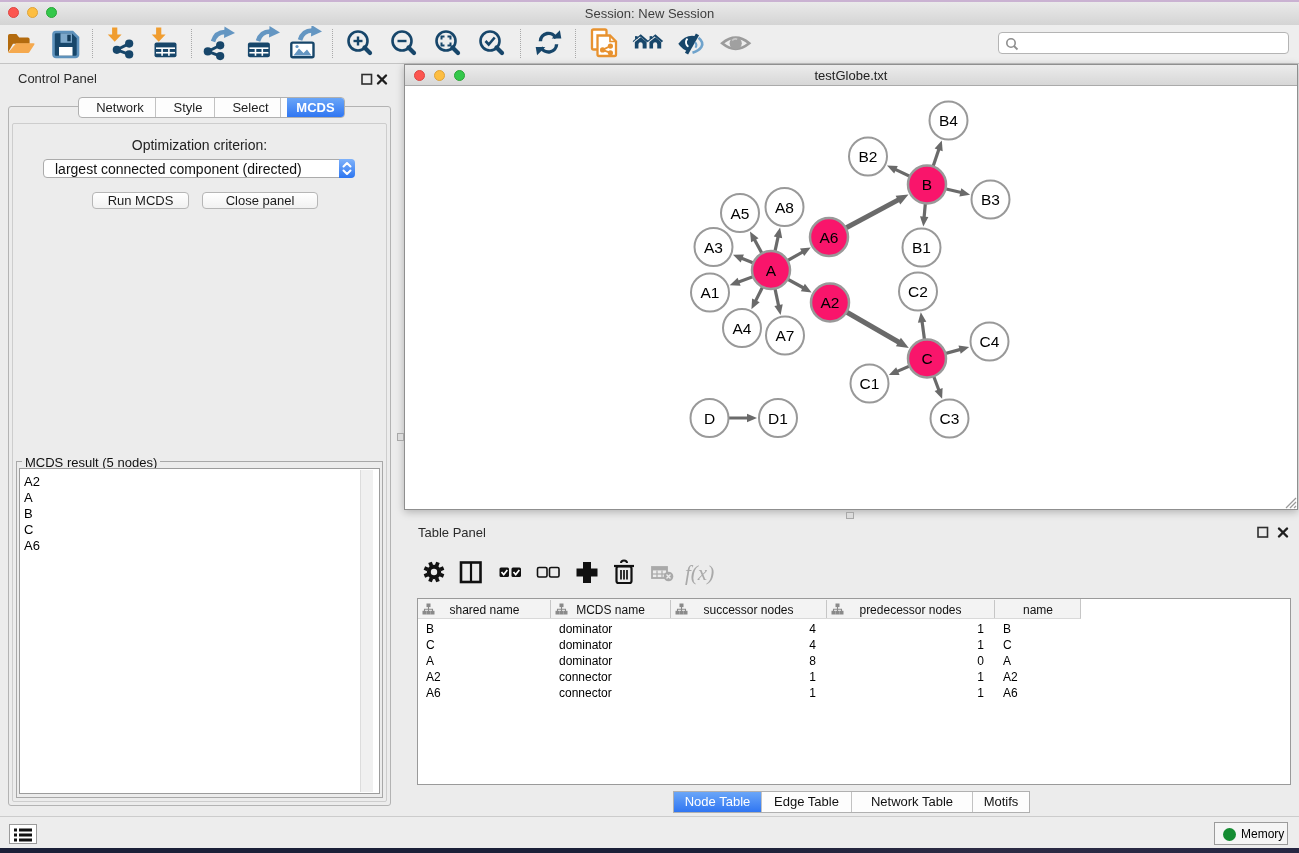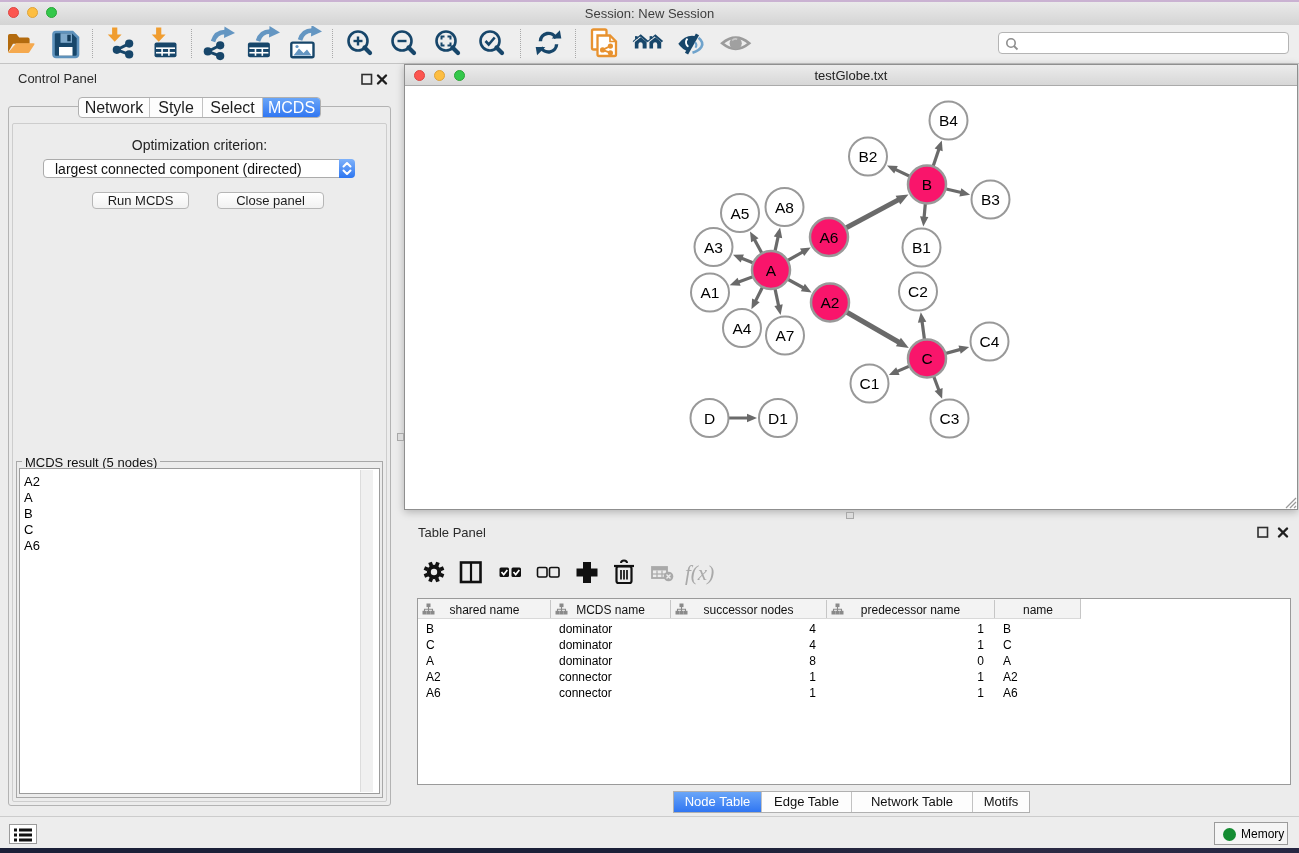--- a/index.html
+++ b/index.html
@@ -16,30 +16,30 @@
   #apptitle{left:0;top:4px;width:1299px;text-align:center;font-size:13px;color:#3e3e3e;}
   
   #toolbar{left:0;top:25px;width:1299px;height:38px;background:#eeeeee;border-bottom:1px solid #c4c4c4;}
   .tsep{top:4px;width:0px;height:29px;border-left:1px dotted #a9a9a9;}
   #searchbox{left:998px;top:7px;width:291px;height:22px;background:#ffffff;border:1px solid #b4b4b4;border-radius:4px;box-sizing:border-box;}
   
   #cp-title{left:18px;top:71px;}
   #cp-tabpane{left:8px;top:106px;width:383px;height:700px;border:1px solid #b3b3b3;border-radius:3px;box-sizing:border-box;background:#ececec;}
   #cp-inner{left:12px;top:123px;width:375px;height:679px;border:1px solid #cdcdcd;border-radius:2px;box-sizing:border-box;}
   #tabs{left:78px;top:97px;height:19px;border:1px solid #b0b0b0;border-radius:4px;background:#fdfdfd;display:flex;overflow:hidden;box-sizing:content-box;}
-  .tab{height:19px;line-height:19px;text-align:center;font-size:16px;color:#1e1e1e;border-right:1px solid #c2c2c2;box-sizing:border-box;}
-  .tab:last-child{border-right:none;}
+  .tab{height:19px;line-height:19px;text-align:center;font-size:13px;color:#1e1e1e;border-right:1px solid #c2c2c2;box-sizing:border-box;margin-left:6px;}
+  .tab:last-child{border-right:none;font-weight:bold;}
   .tabsel{background:linear-gradient(#6aa6f8,#3076f2);color:#ffffff;}
   #optlabel{left:8px;top:137px;width:383px;text-align:center;font-size:14px;color:#222;}
   #combo{left:43px;top:159px;width:311px;height:19px;background:#ffffff;border:1px solid #ababab;border-radius:4px;box-sizing:border-box;}
   #combo-text{left:11px;top:1px;font-size:14px;color:#111;}
   #combo-btn{left:295px;top:-1px;width:16px;height:19px;background:linear-gradient(#7fb2fa,#2d76f1);border-radius:0 4px 4px 0;}
   .btn{height:17px;line-height:16px;background:linear-gradient(#ffffff,#f1f1f1);border:1px solid #b6b6b6;border-radius:4px;text-align:center;font-size:13px;color:#1c1c1c;box-sizing:border-box;}
   #btn-run{left:92px;top:192px;width:97px;}
-  #btn-close{left:217px;top:192px;width:107px;}
+  #btn-close{left:202px;top:192px;width:116px;}
   #mcds-group{left:16px;top:461px;width:367px;height:337px;border:1px solid #a8a8a8;box-sizing:border-box;}
   #mcds-label{left:22px;top:455px;background:#ececec;padding:0 3px;font-size:13px;color:#111;}
   #mcds-list{left:19px;top:468px;width:361px;height:326px;background:#ffffff;border:1px solid #9c9c9c;box-sizing:border-box;}
   #mcds-items{left:4px;top:5px;font-size:13px;line-height:16px;color:#000;}
   #mcds-scroll{right:6px;top:1px;width:12px;height:322px;background:#f0f0f0;border-left:1px solid #dcdcdc;}
   
   #netwin{left:404px;top:64px;width:894px;height:446px;background:#ffffff;border:1px solid #8f8f8f;box-sizing:border-box;box-shadow:0 2px 8px rgba(0,0,0,0.25);}
   #nw-titlebar{left:0;top:0;width:892px;height:21px;background:linear-gradient(#ececec,#d7d7d7);border-bottom:1px solid #aaaaaa;box-sizing:border-box;}
   .tl2{width:11px;height:11px;border-radius:50%;top:5px;box-sizing:border-box;}
   #nw-red{left:9px;background:#fc5650;border:1px solid #dd4643;}
@@ -383,21 +383,21 @@
       <rect x="8.5" y="7.8" width="4" height="3.7" fill="#8a8a8a"></rect>
     </svg>
     <div class="abs" style="top:3.5px;left:250.5px;width:160px;text-align:center;font-size:12px;color:#111;">successor nodes</div>
     <svg class="abs" style="left:413px;top:4px;" width="13" height="12" viewBox="0 0 13 12">
       <rect x="4.5" y="0.5" width="4" height="3.6" fill="#8a8a8a"></rect>
       <path d="M6.5 4 v2.2 M2.5 8 v-1.8 h8 v1.8 M6.5 8 v-2" fill="none" stroke="#8a8a8a" stroke-width="1.1"></path>
       <rect x="0.5" y="7.8" width="4" height="3.7" fill="#8a8a8a"></rect>
       <rect x="4.5" y="7.8" width="4" height="3.7" fill="#8a8a8a"></rect>
       <rect x="8.5" y="7.8" width="4" height="3.7" fill="#8a8a8a"></rect>
     </svg>
-    <div class="abs" style="top:3.5px;left:412.5px;width:160px;text-align:center;font-size:12px;color:#111;">predecessor name</div>
+    <div class="abs" style="top:3.5px;left:412.5px;width:160px;text-align:center;font-size:12px;color:#111;">predecessor nodes</div>
     <div class="abs" style="top:3.5px;left:540.0px;width:160px;text-align:center;font-size:12px;color:#111;">name</div>
     <div class="abs row" style="top:23px;">
       <span class="abs c1">B</span>
       <span class="abs c2">dominator</span>
       <span class="abs c3">4</span>
       <span class="abs c4">1</span>
       <span class="abs c5">B</span>
     </div>
     <div class="abs row" style="top:39px;">
       <span class="abs c1">C</span>

